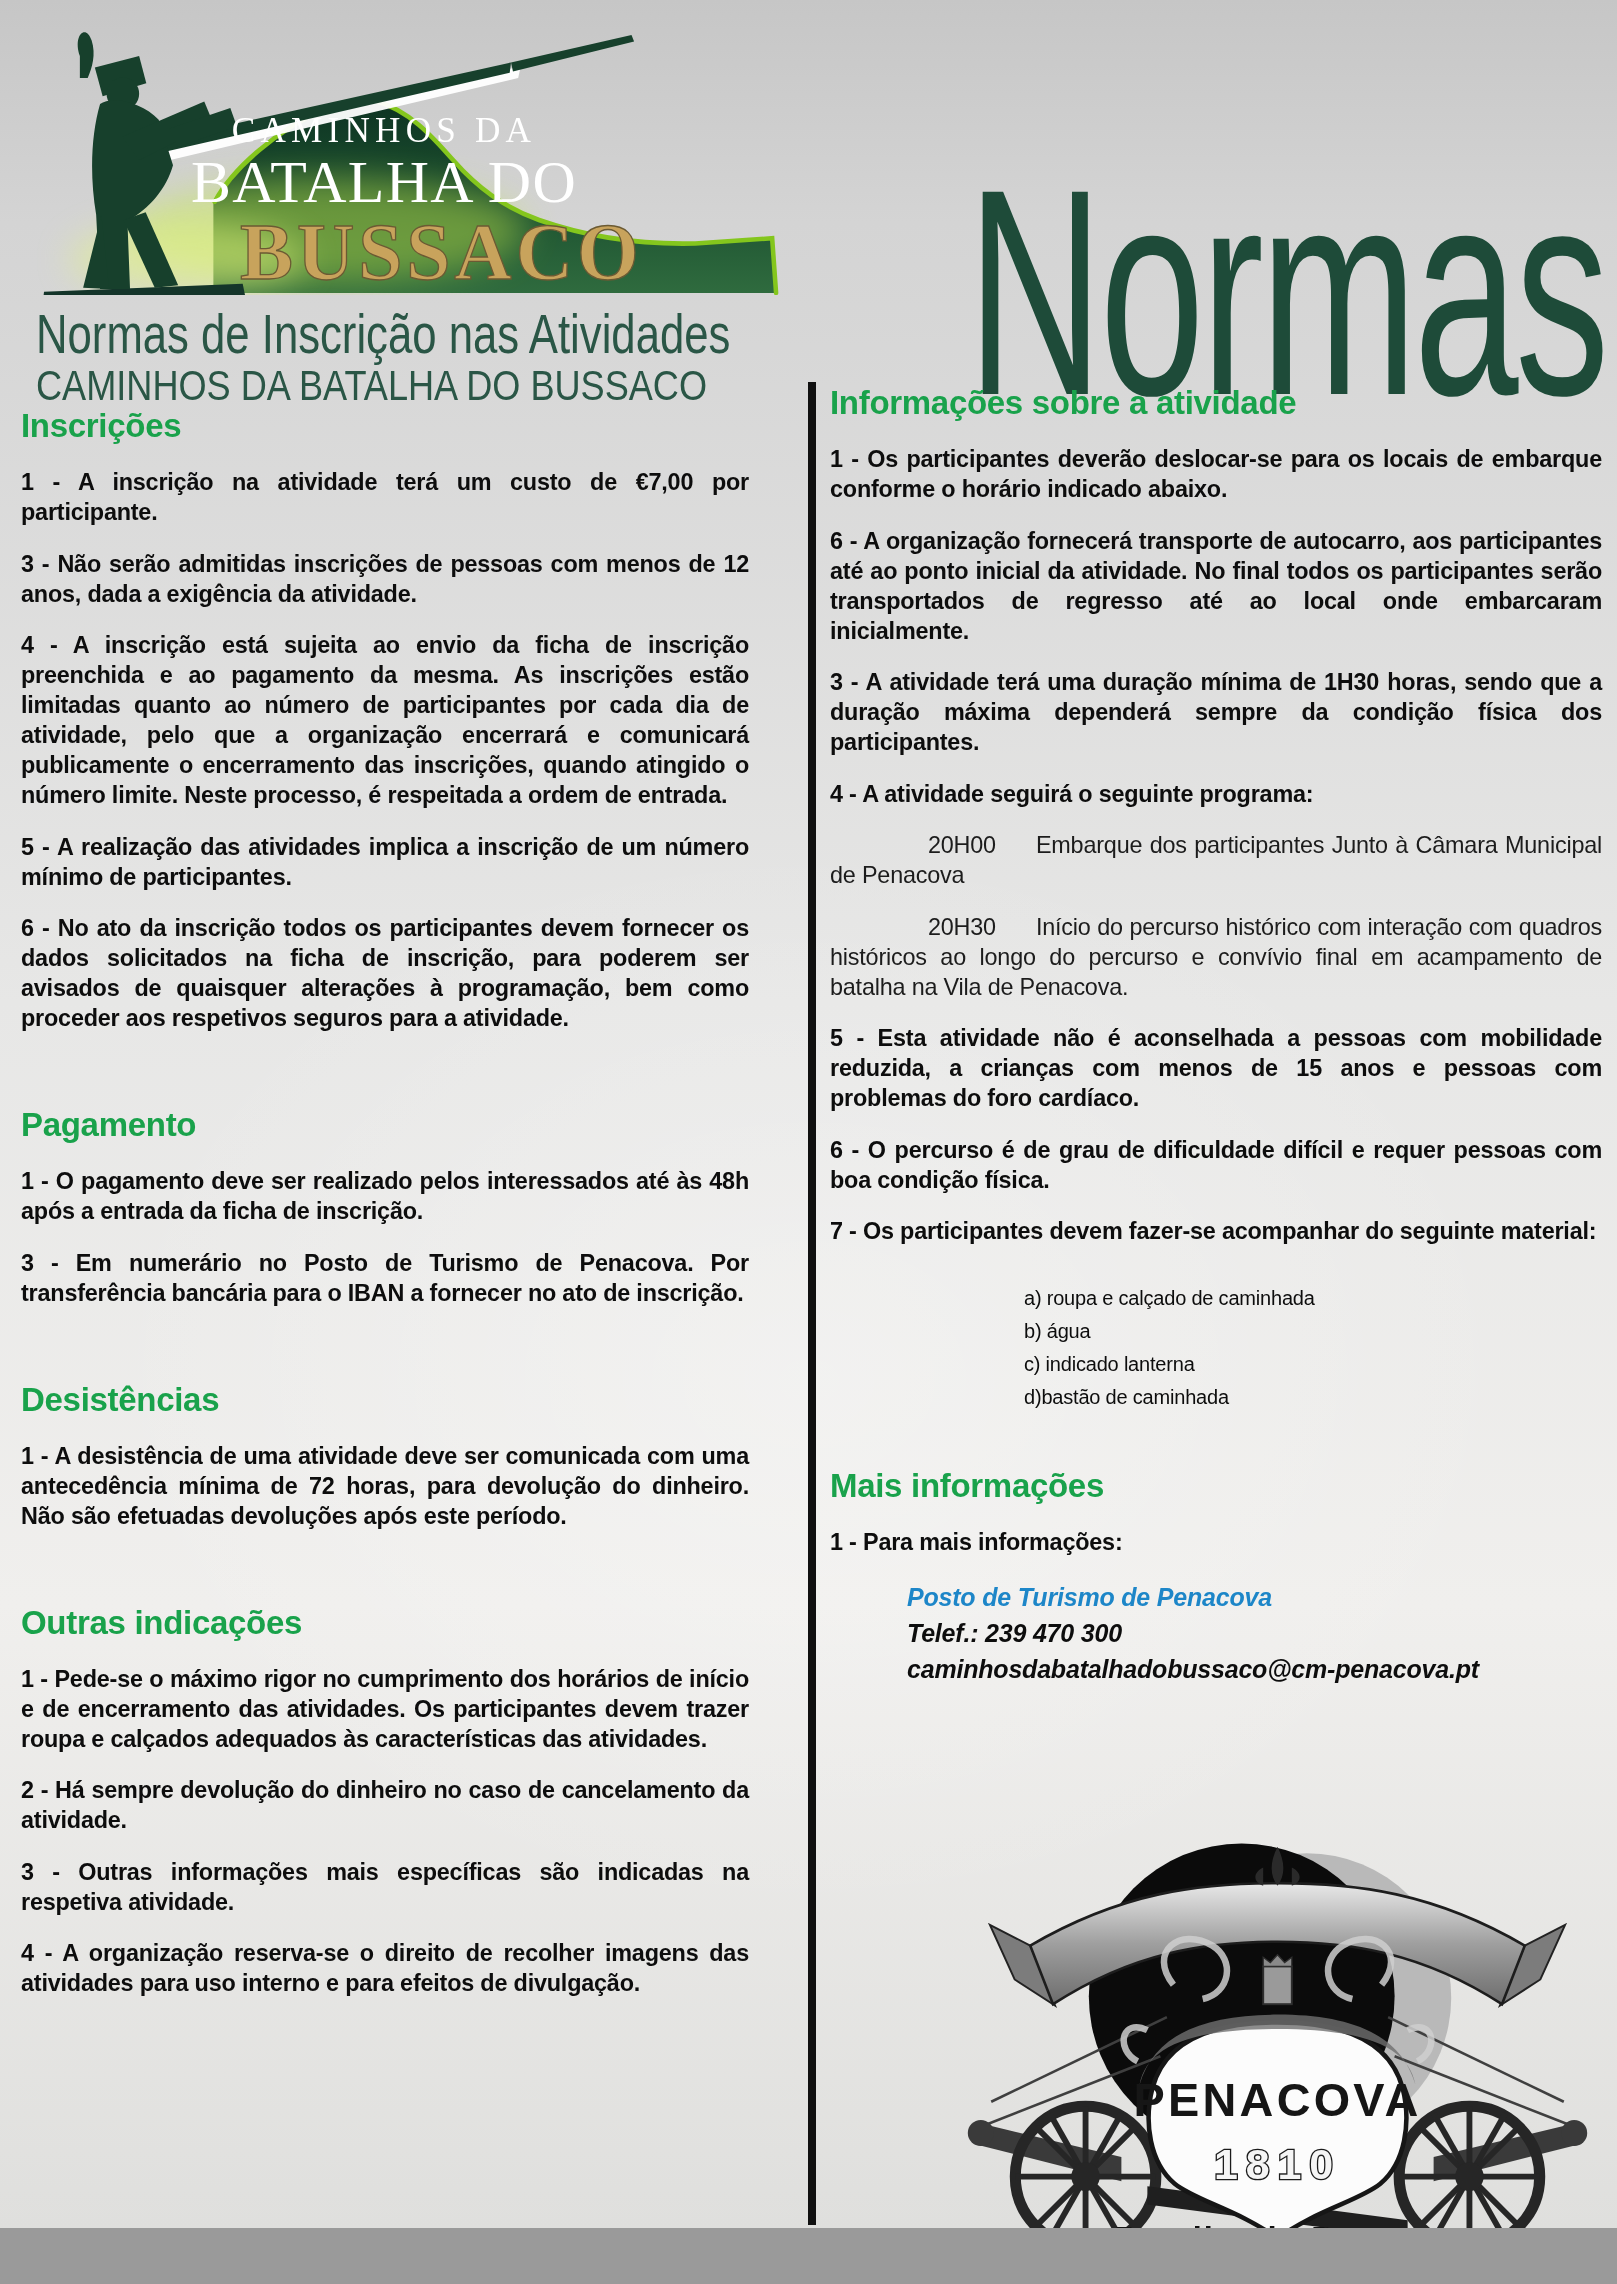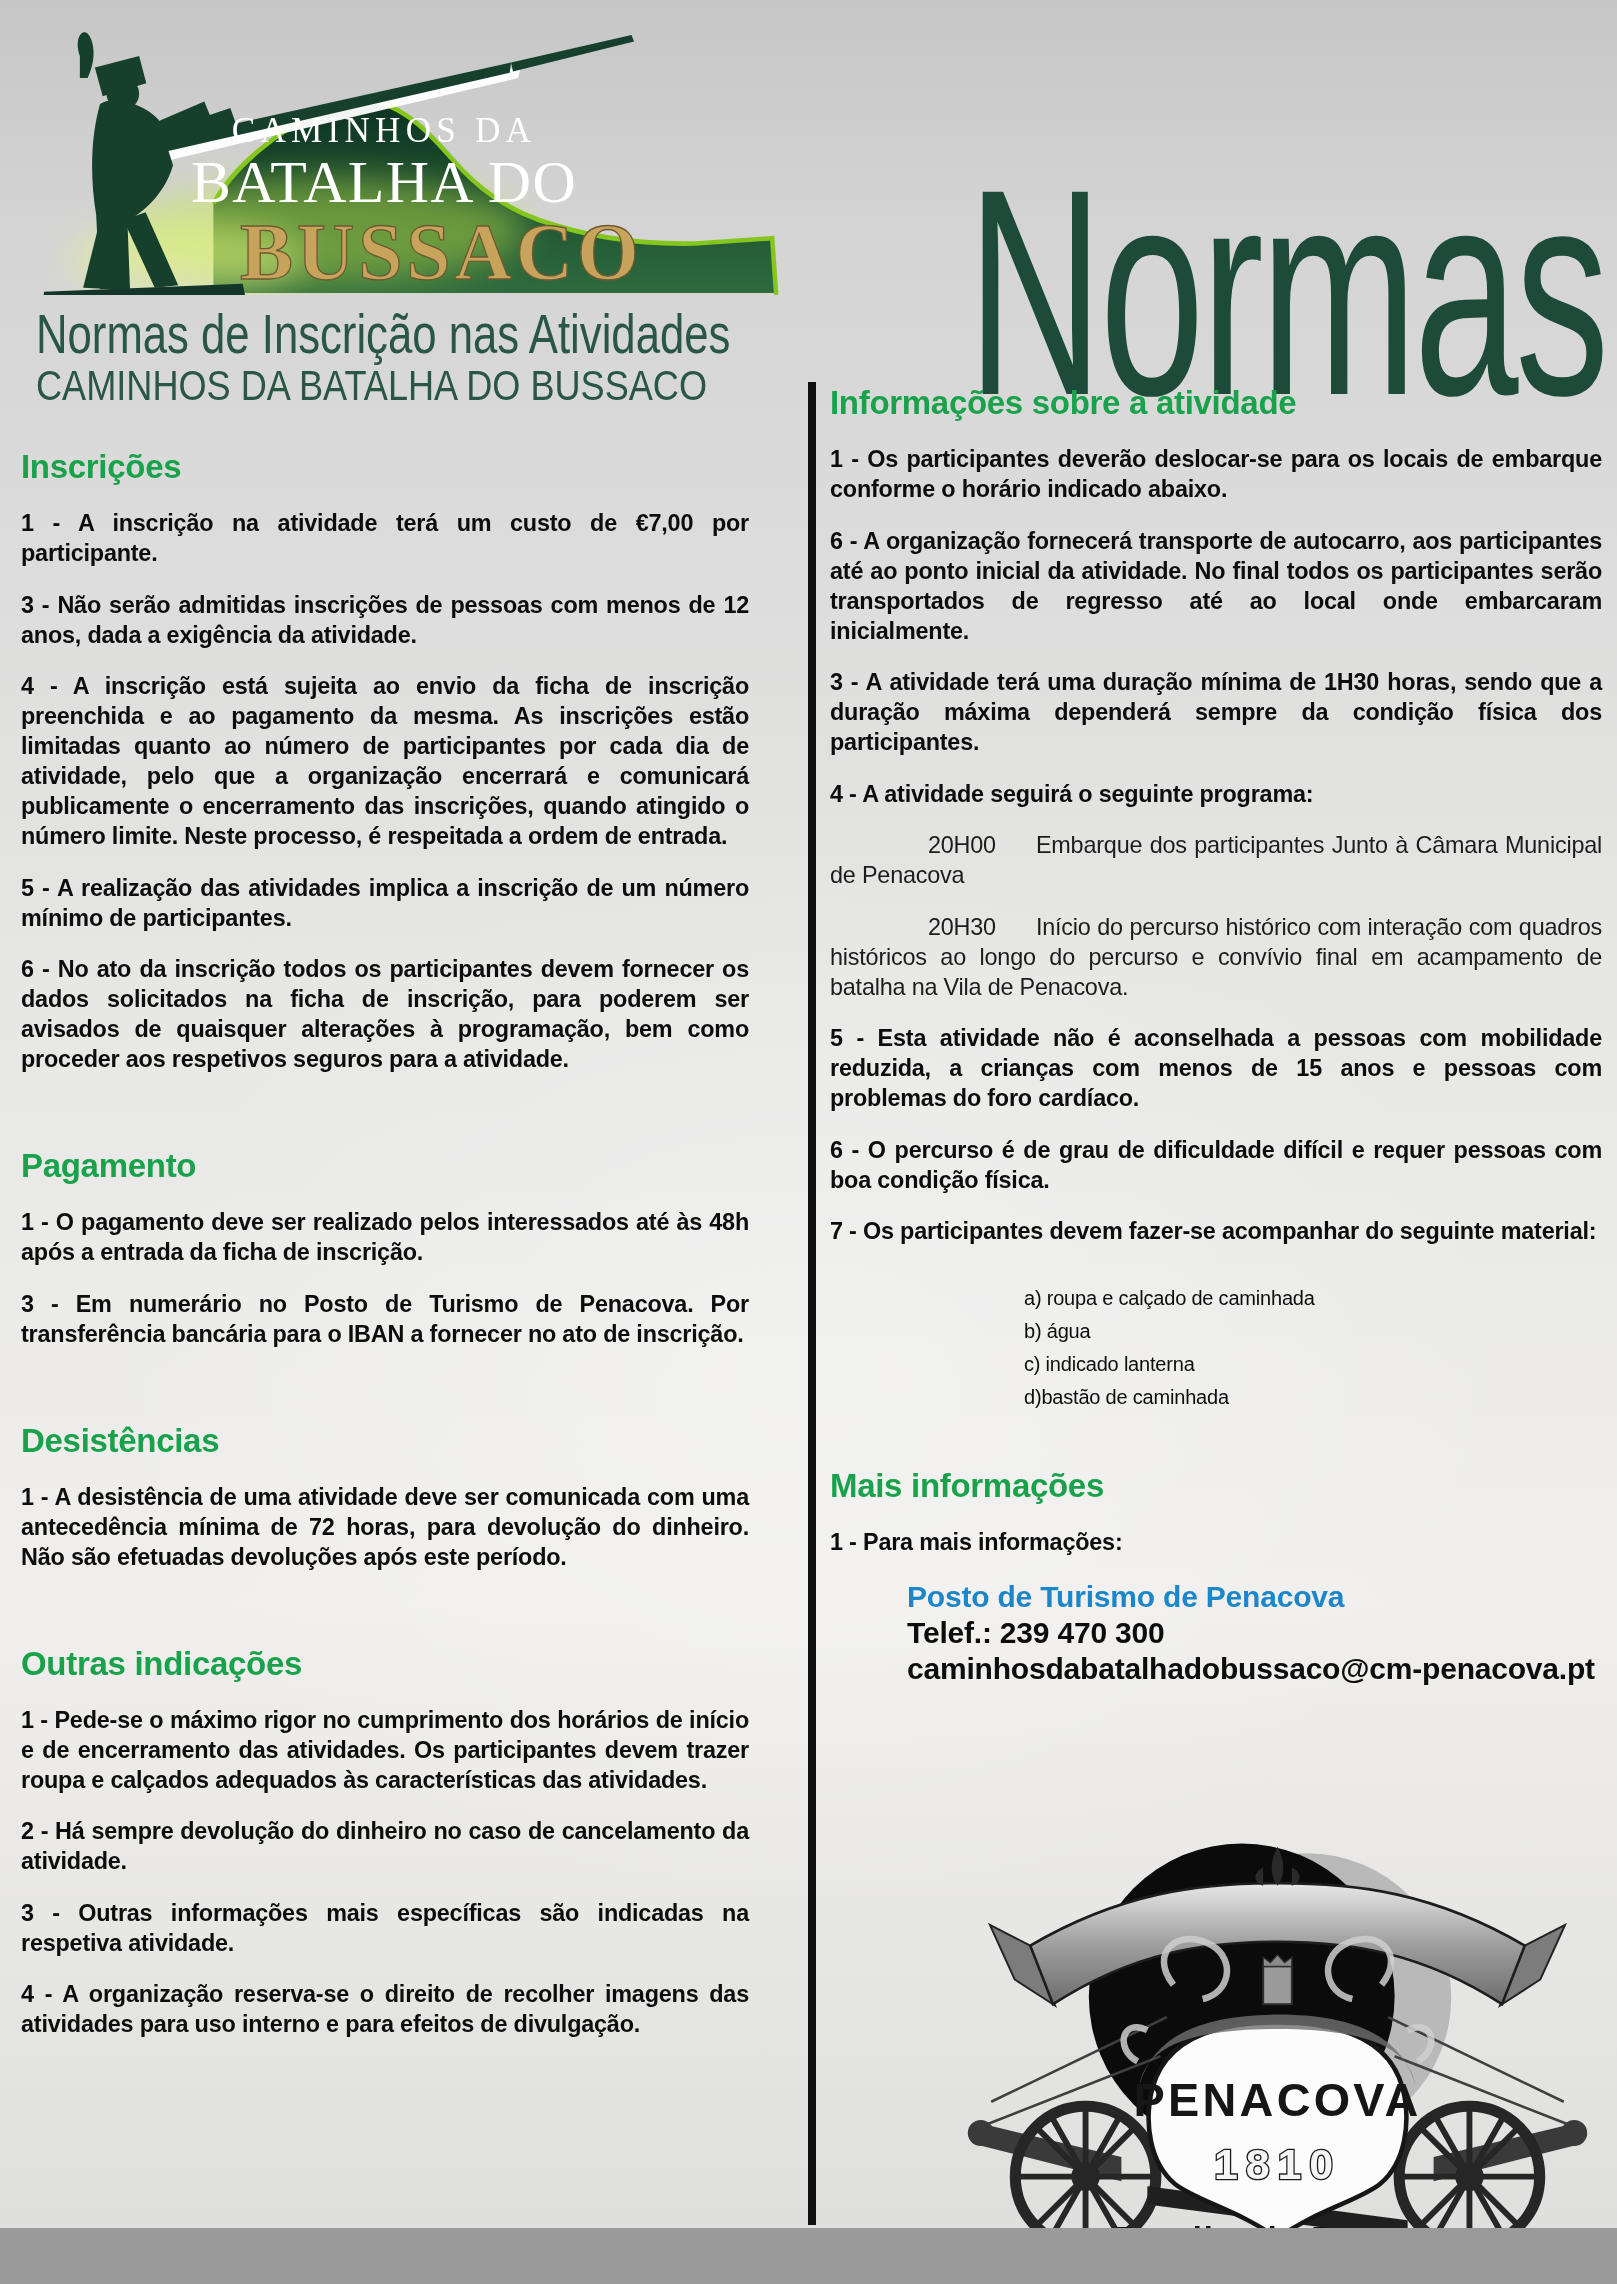--- a/index.html
+++ b/index.html
@@ -16,32 +16,32 @@
     position:absolute;top:145px;right:11.7px;line-height:1;white-space:nowrap;
     font-size:294px;font-weight:400;letter-spacing:-5.2px;color:#1e4b39;
     transform:scaleX(.64);transform-origin:100% 50%;
   }
   .sub1{position:absolute;left:36px;top:301px;font-size:56px;font-weight:400;color:#2a5646;
         white-space:nowrap;transform:scaleX(.78);transform-origin:0 0;}
   .sub2{position:absolute;left:36px;top:362px;font-size:42px;font-weight:400;color:#2a5646;
         white-space:nowrap;transform:scaleX(.86);transform-origin:0 0;}
   
   .divider{position:absolute;left:808px;top:382px;width:7.8px;height:1843px;background:#101010;}
-  .col-left {position:absolute;left:21px;  top:452px;width:728px;}
+  .col-left {position:absolute;left:21px;  top:411px;width:728px;}
   .col-right{position:absolute;left:830px;top:388px;width:772px;}
   h2.sec{font-size:33px;font-weight:bold;color:#19a24b;margin:77px 0 26px;line-height:30px;letter-spacing:-0.3px;}
   h2.sec.first{margin-top:0;}
   p.b{font-size:23.4px;font-weight:bold;line-height:30px;margin:0 0 21.5px;text-align:justify;letter-spacing:-0.2px;}
   p.prog{font-size:23.4px;font-weight:400;line-height:30px;margin:0 0 21.5px;text-align:justify;
          text-indent:98px;color:#1c1c1c;letter-spacing:-0.2px;}
   p.prog .t{margin-right:40px;}
   ul.mats{list-style:none;margin:36px 0 21.5px;padding:0 0 0 194px;}
   ul.mats li{font-size:20px;font-weight:normal;line-height:33px;letter-spacing:-0.2px;}
   .contact{padding-left:77px;margin-top:14.3px;}
-  .contact div{font-size:30px;font-weight:bold;line-height:36px;letter-spacing:-0.2px;}
+  .contact div{font-size:25px;font-weight:bold;line-height:36px;letter-spacing:-0.2px;font-style:italic;}
   .contact .name{color:#1d86c8;}
   
   .emblem-svg{position:absolute;left:952px;top:1822px;width:651px;height:460px;}
 </style>
 </head>
 <body>
 
 <div class="page">
 
   <svg class="logo-svg" viewBox="0 0 1190 445" aria-hidden="true">

